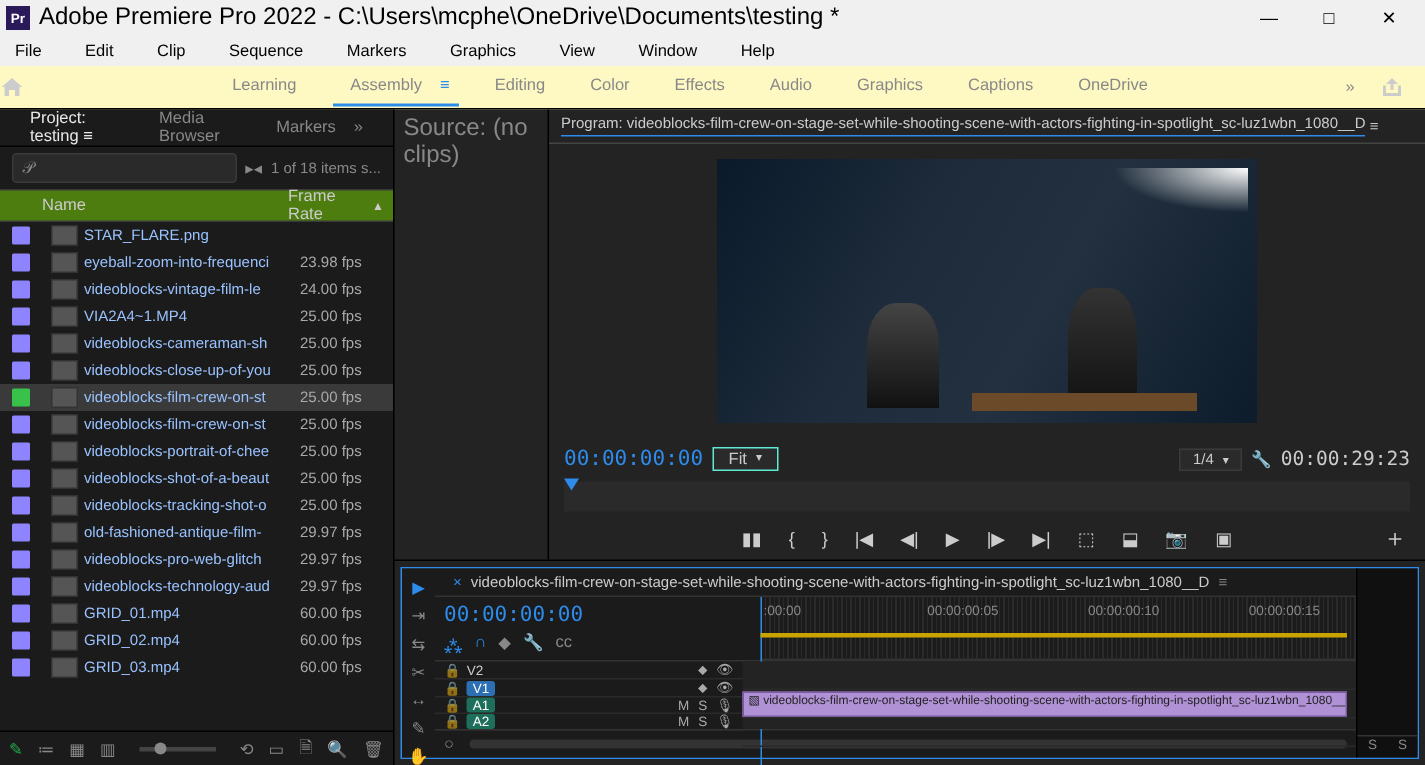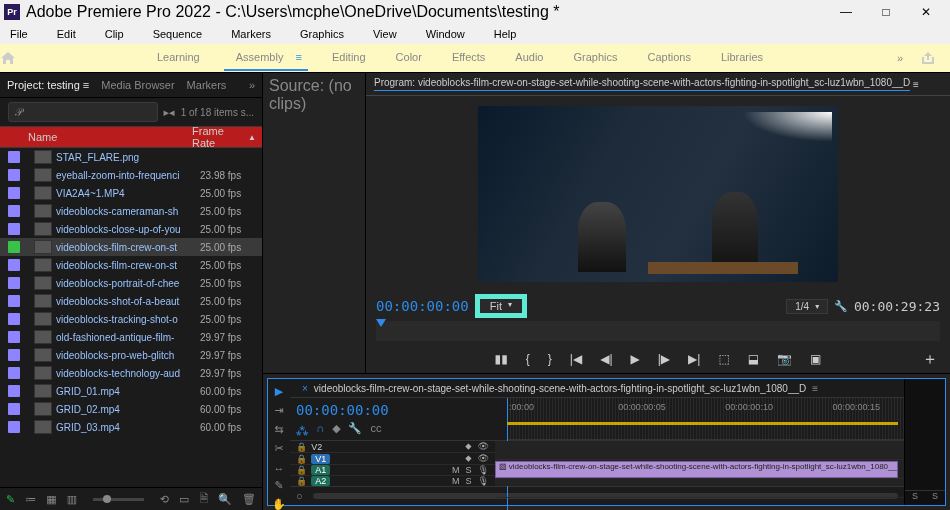--- a/index.html
+++ b/index.html
@@ -13,29 +13,29 @@
   .workspace-bar{height:28px;background:#fef9c3;display:flex;align-items:center;border-bottom:1px solid #000}
   .ws-home{width:40px;text-align:center;font-size:14px;color:#ccc}
   .ws-tabs{flex:1;display:flex;justify-content:center;gap:18px}
   .ws-tabs span{padding:6px 6px;color:#888}
   .ws-tabs .active{color:#2d8ceb;border-bottom:2px solid #2d8ceb}
   .ws-arrows{width:40px;color:#888;text-align:center}
   .ws-export{width:30px;text-align:center;color:#ccc}
   .main{flex:1;display:flex;min-height:0}
   .left{width:262px;background:#1b1b1b;border-right:1px solid #000;display:flex;flex-direction:column}
   .right{flex:1;display:flex;flex-direction:column;min-height:0}
-  .panel-tabs{height:24px;display:flex;align-items:center;gap:12px;padding:0 7px;color:#888;border-bottom:1px solid #000}
+  .panel-tabs{height:24px;display:flex;align-items:center;gap:12px;padding:0 20px;color:#888;border-bottom:1px solid #000}
   .panel-tabs .active{color:#e8e8e8}
   .panel-tabs .chev{margin-left:auto;color:#888}
   .proj-head{height:20px;display:flex;align-items:center;padding:0 8px;color:#aaa;gap:6px}
   .bin-icon{width:14px;height:10px;border:1px solid #888;border-radius:0 2px 2px 2px;position:relative}
   .search-row{display:flex;align-items:center;padding:4px 8px;gap:6px}
   .search-box{flex:1;height:18px;background:#2a2a2a;border:1px solid #3a3a3a;border-radius:3px;color:#888;padding:0 6px;display:flex;align-items:center}
   .items-count{color:#888;font-size:10px}
-  .col-head{height:20px;display:flex;align-items:center;background:#b91c1c;border-top:1px solid #3a3a3a;border-bottom:1px solid #3a3a3a;padding:0 6px}
+  .col-head{height:20px;display:flex;align-items:center;background:#4d7c0f;border-top:1px solid #3a3a3a;border-bottom:1px solid #3a3a3a;padding:0 6px}
   .col-head .c-name{flex:1;padding-left:22px}
   .col-head .c-fps{width:64px;display:flex;align-items:center;gap:4px}
   .asset-list{flex:1;overflow:hidden}
   .asset{height:18px;display:flex;align-items:center;padding:0 4px;font-size:10px}
   .asset .sw{width:12px;height:12px;margin:0 4px;border-radius:1px}
   .asset .caret{width:10px;color:#666;text-align:center}
   .asset .thumb{width:16px;height:12px;background:#555;margin-right:4px;border:1px solid #333}
   .asset .name{flex:1;color:#99c2ff;overflow:hidden;white-space:nowrap}
   .asset .fps{width:58px;color:#aaa}
   .asset.selected{background:#3a3a3a}
@@ -48,21 +48,21 @@
   .prog-panel .tab .underline{border-bottom:1px solid #2d8ceb;padding-bottom:2px}
   .monitor{flex:1;display:flex;align-items:center;justify-content:center}
   .monitor .video{width:360px;height:176px;background:linear-gradient(120deg,#0a1a2a 0%,#1d2b3a 35%,#22303f 60%,#0d1c2a 100%);position:relative;overflow:hidden}
   .video::before{content:"";position:absolute;right:6px;top:6px;width:90px;height:30px;background:radial-gradient(ellipse at top right,#fff 0%,rgba(255,255,255,0) 70%)}
   .person{position:absolute;bottom:10px;background:#222;border-radius:40% 40% 0 0}
   .p1{left:100px;width:48px;height:70px;background:linear-gradient(#444,#111)}
   .p2{right:80px;width:46px;height:80px;background:linear-gradient(#333,#111)}
   .desk{position:absolute;bottom:8px;right:40px;width:150px;height:12px;background:#6b4a2a}
   .prog-ctrl{height:30px;display:flex;align-items:center;padding:0 10px;gap:6px}
   .timecode{color:#2d8ceb;font-family:monospace;font-size:14px}
-  .fit{background:#2a2a2a;border:5px solid #5eead4;padding:1px 10px;color:#ccc;display:flex;gap:6px}
+  .fit{background:#2a2a2a;border:1px solid #5eead4;padding:1px 10px;color:#ccc;display:flex;gap:6px}
   .spacer{flex:1}
   .zoom{background:#2a2a2a;border:1px solid #3a3a3a;padding:1px 8px;color:#ccc;display:flex;align-items:center;gap:6px;font-size:10px}
   .dur{font-family:monospace;font-size:13px;color:#ccc}
   .scrub{height:20px;margin:0 10px 4px 10px;background:#2a2a2a;position:relative}
   .scrub .playhead{position:absolute;left:0;top:-2px;width:0;height:0;border-left:5px solid transparent;border-right:5px solid transparent;border-top:8px solid #2d8ceb}
   .transport{height:28px;display:flex;align-items:center;justify-content:center;gap:18px;color:#ccc;font-size:12px;position:relative}
   .transport .plus{position:absolute;right:12px;color:#ccc;font-size:16px}
   .timeline{flex:1;display:flex;min-height:0;border:1px solid #2d8ceb;margin:4px}
   .tl-tools{width:22px;background:#1b1b1b;display:flex;flex-direction:column;align-items:center;gap:6px;padding-top:6px;color:#888}
   .tl-tools .sel{color:#2d8ceb}
@@ -127,21 +127,21 @@
     </div>
     <div class="ws-tabs">
       <span>Learning</span>
       <span class="active"><span>Assembly</span>&nbsp;&nbsp;≡</span>
       <span>Editing</span>
       <span>Color</span>
       <span>Effects</span>
       <span>Audio</span>
       <span>Graphics</span>
       <span>Captions</span>
-      <span>Libraries</span>
+      <span>OneDrive</span>
     </div>
     <div class="ws-arrows">»</div>
     <div class="ws-export">
       <svg width="16" height="14" viewBox="0 0 16 14">
           <path d="M2 13 H14 V6 H12 V11 H4 V6 H2 Z M8 1 L12 5 H9 V9 H7 V5 H4 Z" fill="#ccc"></path>
         </svg>
     </div>
   </div>
 
   <div class="main">
@@ -174,20 +174,27 @@
             <span class="thumb"></span>
             <span class="name">STAR_FLARE.png</span>
             <span class="fps"></span>
           </div>
           <div class="asset">
             <span class="sw" style="background:#8e84ff"></span>
             <span class="caret"></span>
             <span class="thumb"></span>
             <span class="name">eyeball-zoom-into-frequenci</span>
             <span class="fps">23.98 fps</span>
+          </div>
+          <div class="asset">
+            <span class="sw" style="background:#8e84ff"></span>
+            <span class="caret"></span>
+            <span class="thumb"></span>
+            <span class="name">videoblocks-vintage-film-le</span>
+            <span class="fps">24.00 fps</span>
           </div>
           <div class="asset">
             <span class="sw" style="background:#8e84ff"></span>
             <span class="caret"></span>
             <span class="thumb"></span>
             <span class="name">VIA2A4~1.MP4</span>
             <span class="fps">25.00 fps</span>
           </div>
           <div class="asset">
             <span class="sw" style="background:#8e84ff"></span>

